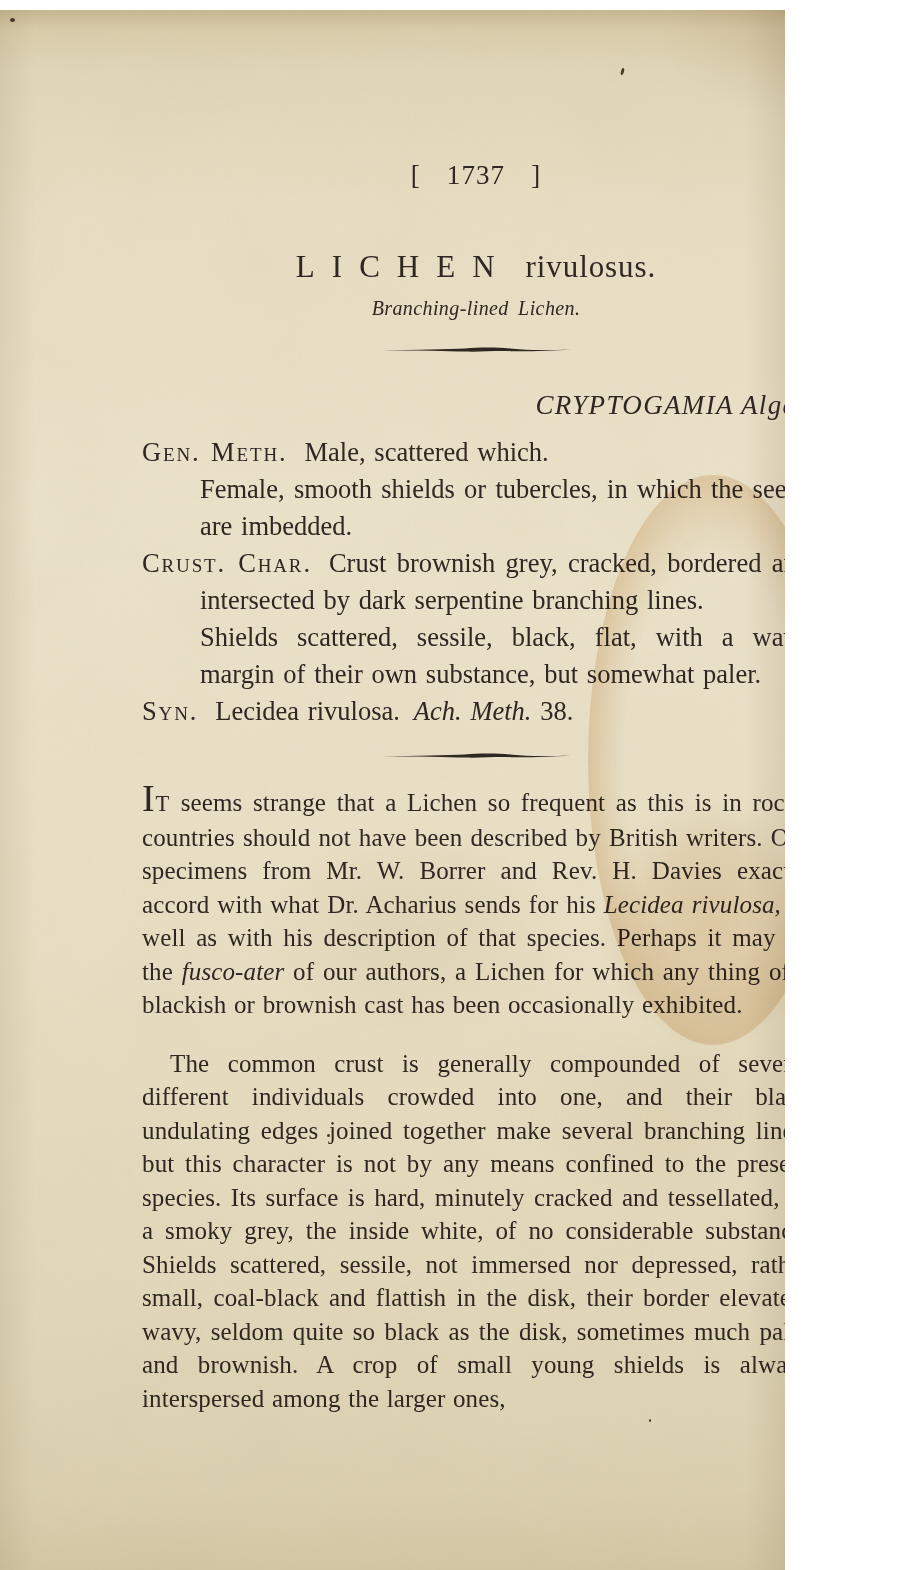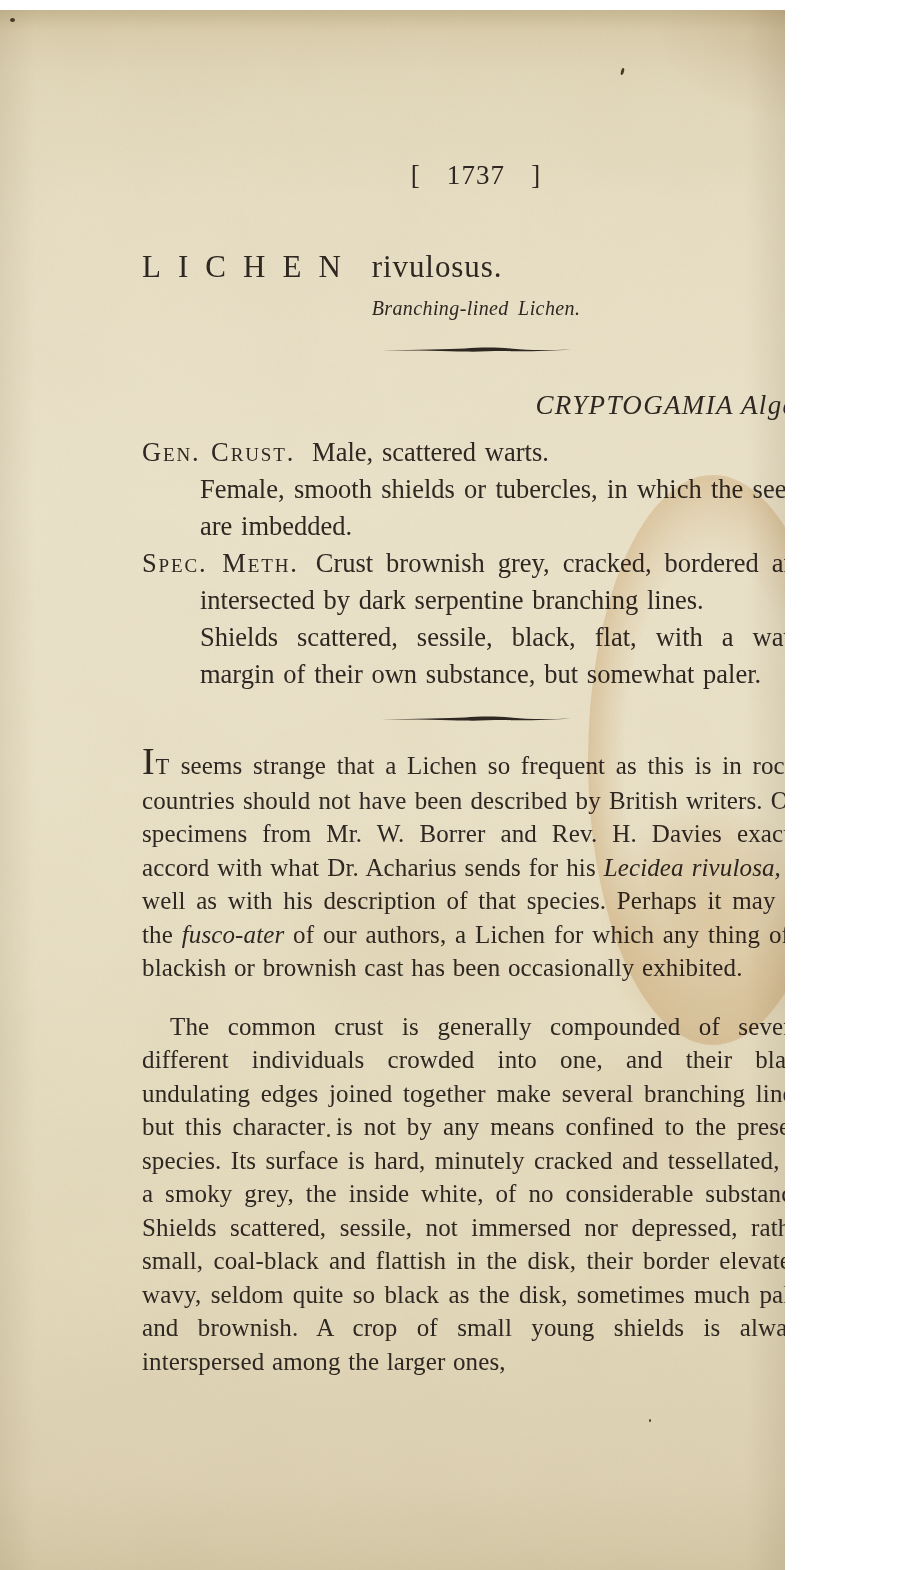--- a/index.html
+++ b/index.html
@@ -14,21 +14,21 @@
       linear-gradient(90deg, rgba(110,90,55,.10) 0%, rgba(110,90,55,0) 4.5%, rgba(110,90,55,0) 95%, rgba(110,90,55,.12) 100%),
       linear-gradient(180deg,#c9b994 0%,#dbcfae 1.3%,#e2d8bb 4%,#e8dfc5 12%,#ebe3cb 32%,#e9e1c7 56%,#e4dabd 80%,#ddd2b3 94%,#d3c7a5 100%);
     margin-top: 10px;
   }
   .content{position:relative;width:668px;margin-left:142px;z-index:2;}
 
   
   .pagenum{padding-top:150px;text-align:center;font-size:27px;letter-spacing:.04em;}
   .pagenum .brk{display:inline-block;}
   .pagenum .num{display:inline-block;margin:0 26px;}
-  .title{margin:58px 0 0;font-size:31px;font-weight:normal;}
+  .title{margin:58px 0 0;text-align:center;font-size:31px;font-weight:normal;}
   .genus{letter-spacing:.55em;margin-right:6px;}
   .species{letter-spacing:.03em;}
   .subtitle{margin:12px 0 0;text-align:center;font-size:20px;font-weight:normal;
             font-style:italic;letter-spacing:.02em;word-spacing:.2em;}
 
   
   .rule{margin:26px auto 0;width:190px;height:8px;}
   .rule svg{display:block;}
   .rule.mid{margin-top:22px;}
 
@@ -86,32 +86,37 @@
     <div class="rule top">
       <svg viewBox="0 0 190 8" width="190" height="8" aria-hidden="true">
         <path d="M0 4.2 C 38 3.6, 66 3.4, 84 2.4 C 98 1.2, 118 1.0, 132 2.8 C 146 4.6, 168 4.0, 190 3.8 C 168 4.6, 146 5.8, 130 5.2 C 114 4.6, 98 6.2, 84 5.6 C 66 4.9, 38 4.6, 0 4.2 Z" fill="#2f2721"></path>
       </svg>
     </div>
 
     <div class="taxon">CRYPTOGAMIA Algæ.</div>
 
     <div class="charblock gen">
       <div class="lead">
-        <span class="label">Gen. Crust.</span><span>Male, scattered warts.</span>
+        <span class="label">Gen. Meth.</span><span>Male, scattered which.</span>
       </div>
       <div>Female, smooth shields or tubercles, in which the seeds are imbedded.</div>
     </div>
 
     <div class="charblock spec">
       <div class="lead">
-        <span class="label">Spec. Meth.</span><span>Crust brownish grey, cracked, bordered and intersected by dark serpentine branching lines.</span>
+        <span class="label">Crust. Char.</span><span>Crust brownish grey, cracked, bordered and intersected by dark serpentine branching lines.</span>
       </div>
       <div>Shields scattered, sessile, black, flat, with a wavy margin of their own substance, but somewhat paler.</div>
     </div>
 
+    <div class="charblock syn">
+      <div class="lead">
+        <span class="label">Syn.</span><span>Lecidea rivulosa.</span><span class="it gap-l">Ach. Meth.</span> <span>38.</span>
+      </div>
+    </div>
 
     <div class="rule mid">
       <svg viewBox="0 0 190 8" width="190" height="8" aria-hidden="true">
         <path d="M0 4.2 C 38 3.6, 66 3.4, 84 2.4 C 98 1.2, 118 1.0, 132 2.8 C 146 4.6, 168 4.0, 190 3.8 C 168 4.6, 146 5.8, 130 5.2 C 114 4.6, 98 6.2, 84 5.6 C 66 4.9, 38 4.6, 0 4.2 Z" fill="#2f2721"></path>
       </svg>
     </div>
 
     <p class="body-para p1">
       <span class="big-i">I</span><span class="sc-t">T</span><span> seems strange that a Lichen so frequent as this is in rocky countries should not have been described by British writers. Our specimens from Mr. W. Borrer and Rev. H. Davies exactly accord with what Dr. Acharius sends for his </span><span class="it">Lecidea rivulosa,</span><span> as well as with his description of that species. Perhaps it may be the </span><span class="it">fusco-ater</span><span> of our authors, a Lichen for which any thing of a blackish or brownish cast has been occasionally exhibited.</span>
     </p>

